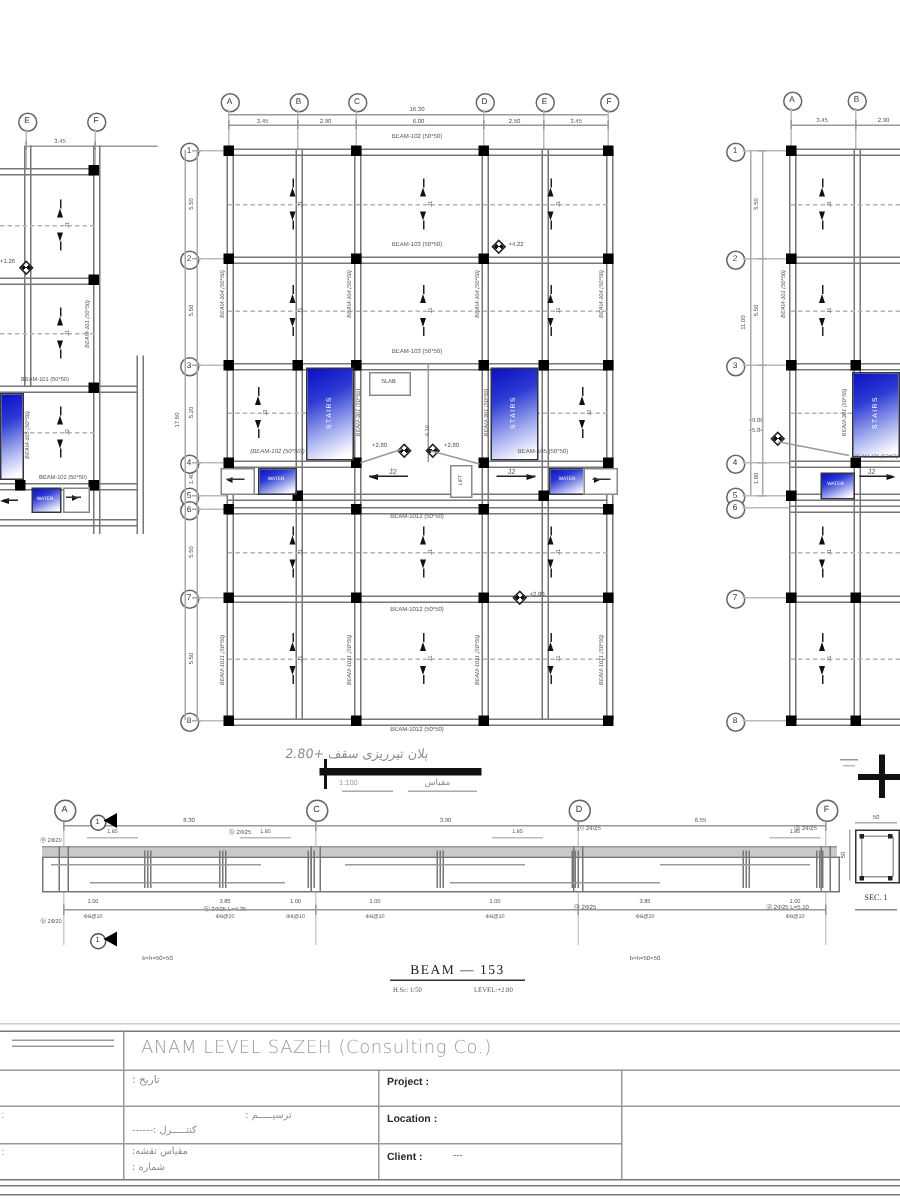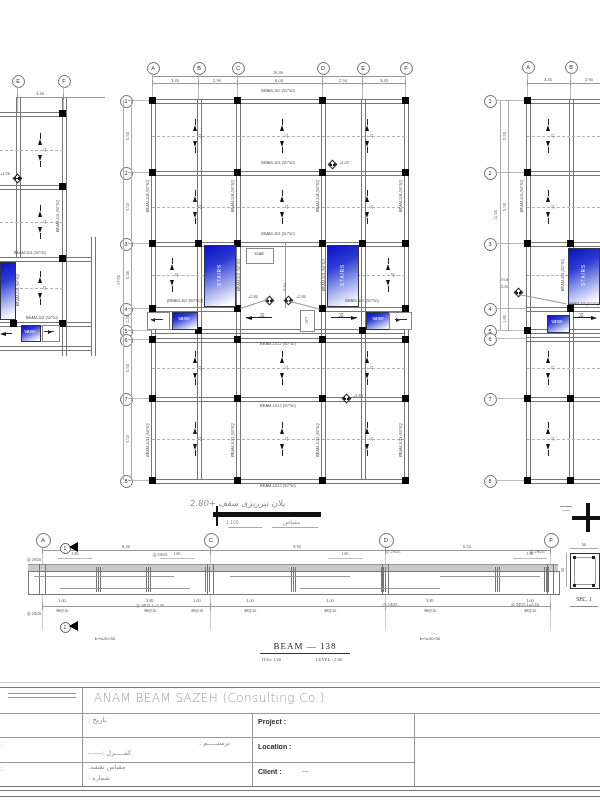--- a/index.html
+++ b/index.html
@@ -9,41 +9,41 @@
   .t{position:absolute;white-space:nowrap;color:#555;line-height:1}
   .fa{font-family:"DejaVu Sans",sans-serif;direction:rtl}
   .ser{font-family:"Liberation Serif",serif}
   .hand{transform:skewX(-7deg)}
 </style>
 </head>
 <body>
 
 <div id="sheet">
 
-  <div class="t" style="left:94px;top:692px;font-size:12px;color:#9b9b9b;font-family:'DejaVu Sans',sans-serif;font-weight:300;letter-spacing:0.4px">ANAM BEAM SAZEH (Consulting Co.)</div>
+  <div class="t" style="left:94px;top:692px;font-size:12px;color:#9b9b9b;font-family:'DejaVu Sans',sans-serif;font-weight:300;letter-spacing:0.4px">ANAM LEVEL SAZEH (Consulting Co.)</div>
 
   <div class="t fa" style="left:88px;top:717px;width:158px;text-align:left;font-size:7px;color:#8a8a8a">تاريخ :</div>
-  <div class="t fa" style="left:72px;top:740px;width:158px;text-align:right;font-size:6.5px;color:#8a8a8a">ترسيـــــم :</div>
+  <div class="t fa" style="left:100px;top:740px;width:158px;text-align:center;font-size:6.5px;color:#8a8a8a">ترسيـــــم :</div>
   <div class="t fa" style="left:88px;top:750px;width:158px;text-align:left;font-size:6.5px;color:#8a8a8a">كنتـــــرل :------</div>
   <div class="t fa" style="left:88px;top:764px;width:158px;text-align:left;font-size:6.5px;color:#8a8a8a">مقياس نقشه:</div>
   <div class="t fa" style="left:88px;top:775px;width:158px;text-align:left;font-size:6.5px;color:#8a8a8a">شماره :</div>
 
   <div class="t" style="left:258px;top:718px;font-size:7px;font-weight:bold;color:#2a2a2a">Project :</div>
   <div class="t" style="left:258px;top:743px;font-size:7px;font-weight:bold;color:#2a2a2a">Location :</div>
   <div class="t" style="left:258px;top:768px;font-size:7px;font-weight:bold;color:#2a2a2a">Client :</div>
   <div class="t" style="left:302px;top:768px;font-size:6.5px;color:#666">---</div>
 
   <div class="t" style="left:1px;top:741px;font-size:6.5px;color:#888">:</div>
   <div class="t" style="left:1px;top:766px;font-size:6.5px;color:#888">:</div>
 
   <div class="t fa hand" style="left:190px;top:499px;font-size:8.5px;color:#8d8d8d;letter-spacing:1px">پلان تيرريزى سقف  +2.80</div>
   <div class="t" style="left:226px;top:520px;font-size:5px;color:#999">1:100</div>
   <div class="t fa" style="left:283px;top:519px;font-size:6px;color:#8d8d8d">مقياس</div>
 
-  <div class="t ser" style="left:260px;top:642px;width:90px;text-align:center;font-size:9px;color:#222;letter-spacing:1px;border-bottom:1px solid #333;padding-bottom:2px">BEAM  —  138</div>
+  <div class="t ser" style="left:260px;top:642px;width:90px;text-align:center;font-size:9px;color:#222;letter-spacing:1px;border-bottom:1px solid #333;padding-bottom:2px">BEAM  —  153</div>
   <div class="t ser" style="left:262px;top:658px;font-size:4.5px;color:#555">H.Sc: 1/50</div>
   <div class="t ser" style="left:316px;top:658px;font-size:4.5px;color:#555">LEVEL:+2.80</div>
   <div class="t ser" style="left:584px;top:597px;transform:translateX(-50%);font-size:5.5px;color:#333">SEC. 1</div>
 <div class="abs" style="left: 146.5px; top: 61.5px; width: 11px; height: 11px; border-radius: 50%; border: 1px solid rgb(102, 102, 102); background: rgb(255, 255, 255); display: flex; align-items: center; justify-content: center; font-size: 5.5px; color: rgb(51, 51, 51);">A</div>
     <div class="abs" style="left: 152px; top: 72.5px; width: 1px; height: 27px; background: rgb(187, 187, 187);"></div>
     <div class="abs" style="left: 192.5px; top: 61.5px; width: 11px; height: 11px; border-radius: 50%; border: 1px solid rgb(102, 102, 102); background: rgb(255, 255, 255); display: flex; align-items: center; justify-content: center; font-size: 5.5px; color: rgb(51, 51, 51);">B</div>
     <div class="abs" style="left: 198px; top: 72.5px; width: 1px; height: 27px; background: rgb(187, 187, 187);"></div>
     <div class="abs" style="left: 231.5px; top: 61.5px; width: 11px; height: 11px; border-radius: 50%; border: 1px solid rgb(102, 102, 102); background: rgb(255, 255, 255); display: flex; align-items: center; justify-content: center; font-size: 5.5px; color: rgb(51, 51, 51);">C</div>
     <div class="abs" style="left: 237px; top: 72.5px; width: 1px; height: 27px; background: rgb(187, 187, 187);"></div>
     <div class="abs" style="left: 316.5px; top: 61.5px; width: 11px; height: 11px; border-radius: 50%; border: 1px solid rgb(102, 102, 102); background: rgb(255, 255, 255); display: flex; align-items: center; justify-content: center; font-size: 5.5px; color: rgb(51, 51, 51);">D</div>

